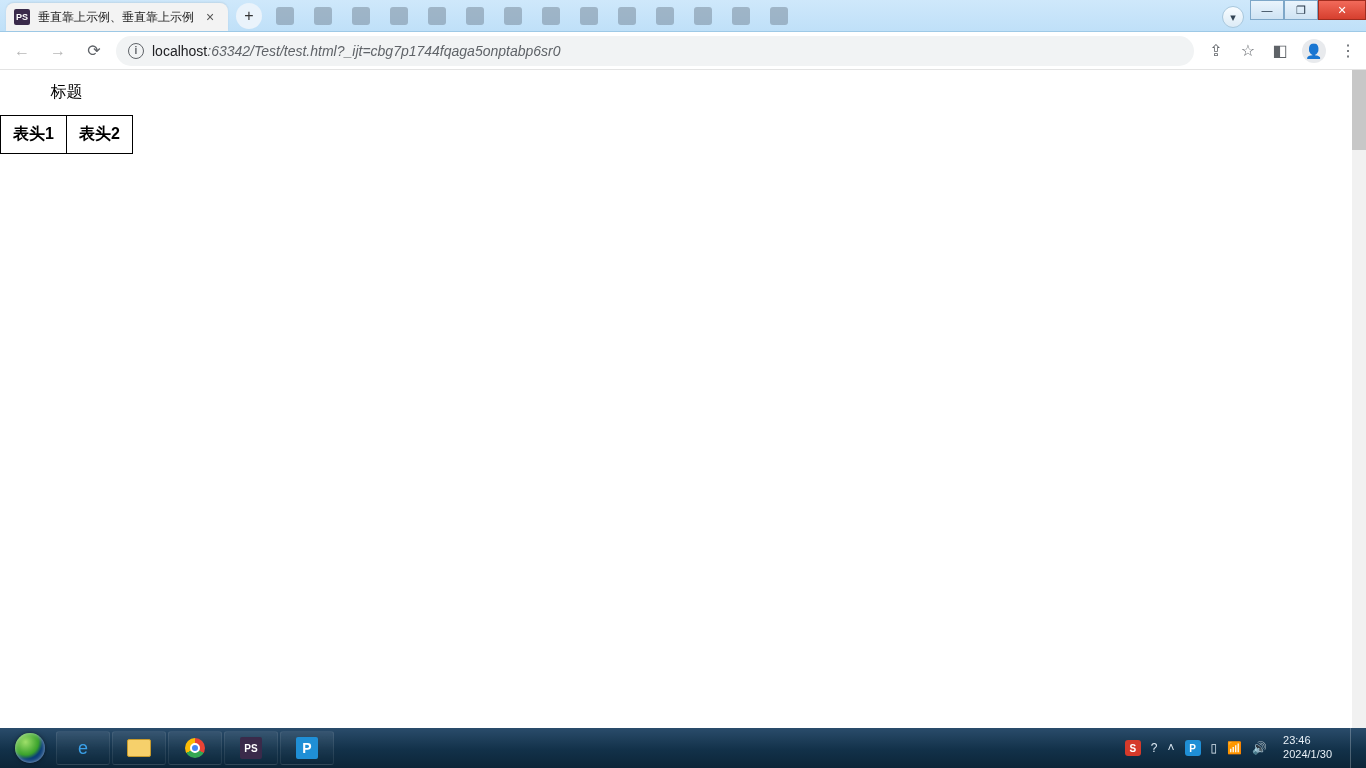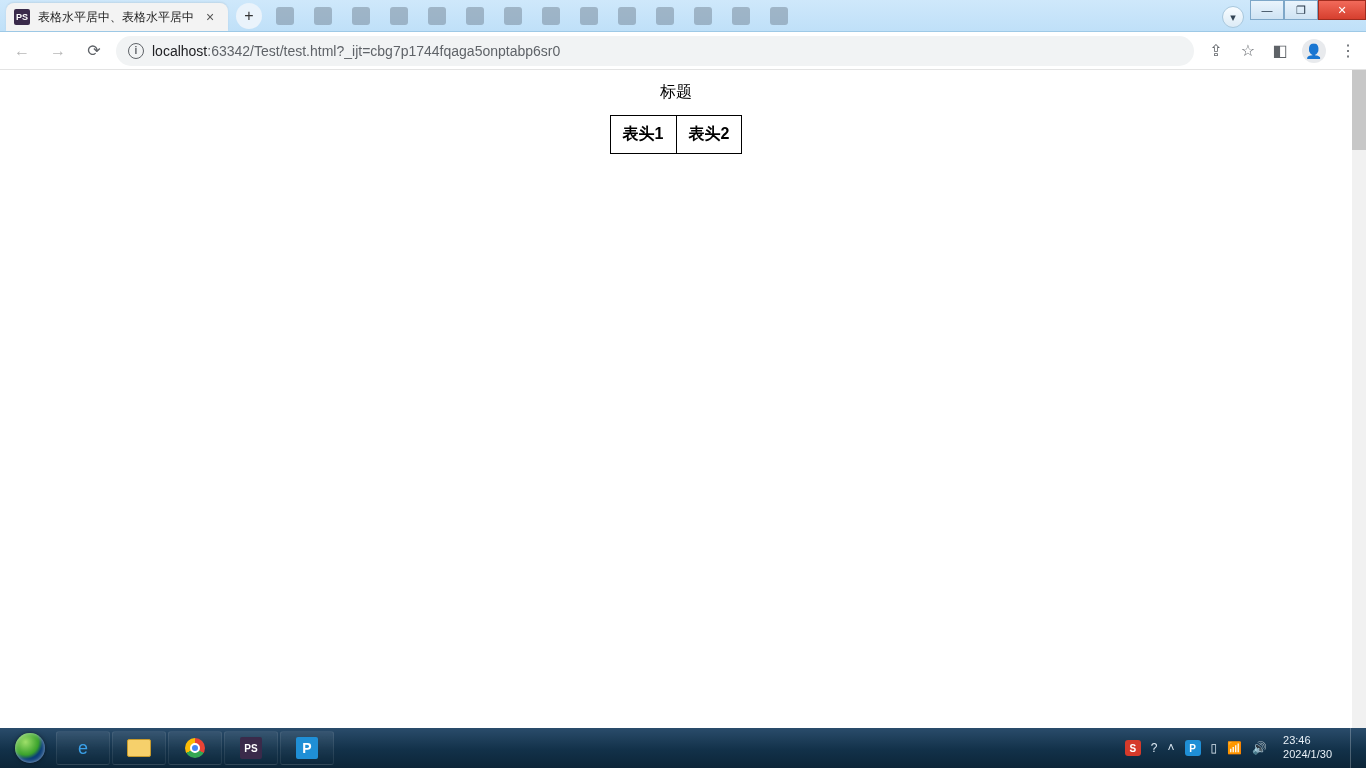--- a/index.html
+++ b/index.html
@@ -120,21 +120,21 @@
     padding: 0 12px; gap: 8px;
     font-size: 14px; color: #202124;
   }
   .omnibox .info {
     width: 16px; height: 16px; border: 1.4px solid #5f6368;
     border-radius: 50%;
     display: flex; align-items: center; justify-content: center;
     font-size: 10px; color: #5f6368; font-weight: bold;
   }
   .omnibox .url .host { color: #202124; text-align: right; }
-  .omnibox .url .rest { color: #5f6368; }
+  .omnibox .url .rest { color: #5f6368; font-style: italic; }
   .action-icons { display: flex; align-items: center; gap: 12px; margin-left: 4px; }
   .action-icons .ico { color: #5f6368; font-size: 16px; width: 20px; text-align: center; }
   .avatar {
     width: 24px; height: 24px; border-radius: 50%;
     background: #e8eaed; display: flex; align-items: center; justify-content: center;
     color: #5f6368; font-size: 14px;
   }
 
   
   .viewport {
@@ -142,21 +142,21 @@
     height: calc(768px - 32px - 38px - 40px);
     background: #fff;
     border-right: 14px solid #f1f1f1; 
   }
   .scrollbar-thumb {
     position: absolute; right: -14px; top: 0;
     width: 14px; height: 80px;
     background: #c7c7c7;
   }
   .viewport-inner {
-    display: flex; justify-content: center; align-items: flex-start;
+    display: flex; justify-content: flex-start; align-items: flex-start;
     padding-top: 12px;
   }
   .tbl-wrap { text-align: center; font-size: 16px; color: #000; }
   .caption { font-size: 16px; margin-bottom: 2px; }
   table.demo { border-collapse: collapse; margin: 12px auto; }
   table.demo th, table.demo td {
     border: 1px solid #000;
     padding: 8px 12px;
     font-size: 16px;
     font-weight: normal;
@@ -223,21 +223,21 @@
   .clock { text-align: left; line-height: 1.25; padding: 0 6px; }
   .showdesk { width: 10px; height: 40px; border-left: 1px solid rgba(255,255,255,.25); margin-left:2px;}
 </style>
 </head>
 <body>
 
 <div class="titlebar-area">
   <div class="tabstrip">
     <div class="tab">
       <div class="favicon">PS</div>
-      <span>表格水平居中、表格水平居中</span>
+      <span>垂直靠上示例、垂直靠上示例</span>
       <span class="close">×</span>
     </div>
     <div class="newtab">+</div>
   </div>
   <div class="bg-tabs">
     <span></span>
       <span></span>
       <span></span>
       <span></span>
       <span></span>

